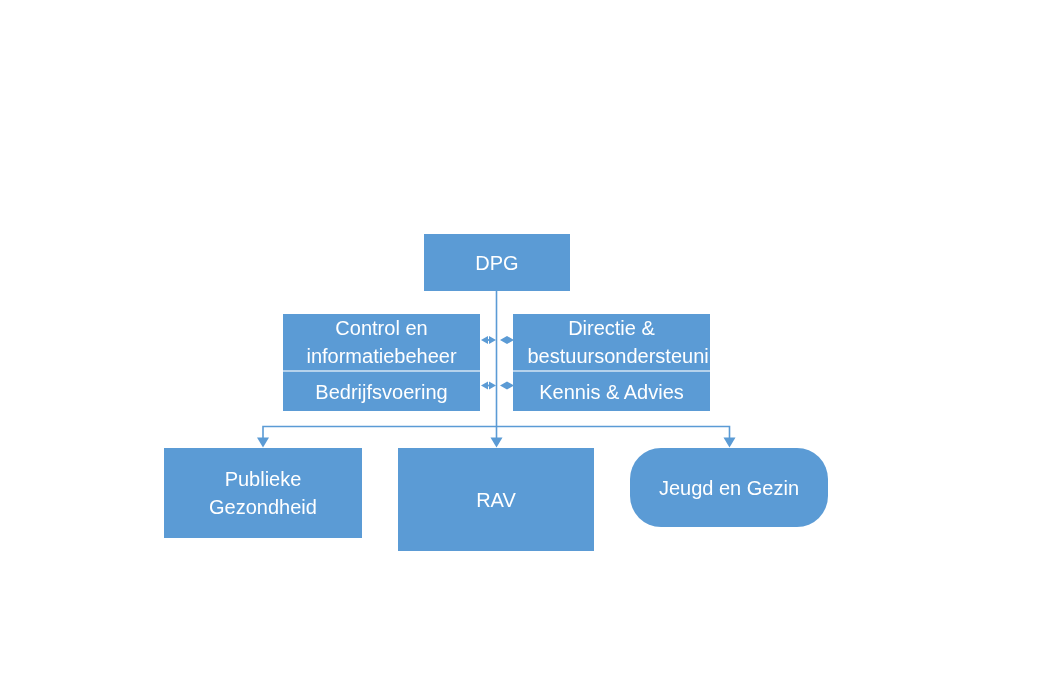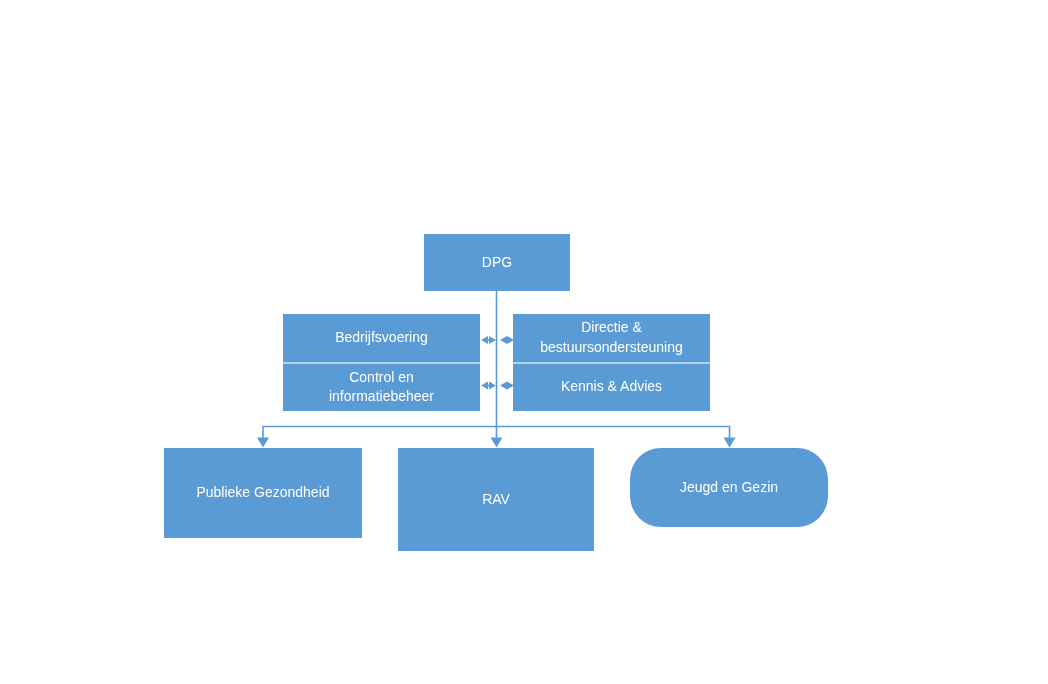--- a/index.html
+++ b/index.html
@@ -24,21 +24,21 @@
     pointer-events: none;
   }
   .node {
     position: absolute;
     background: #5b9bd5;
     color: #ffffff;
     display: flex;
     align-items: center;
     justify-content: center;
     text-align: center;
-    font-size: 14px;
+    font-size: 20px;
     line-height: 1.4;
     box-sizing: border-box;
   }
   .node.stacked {
     flex-direction: column;
     align-items: stretch;
     justify-content: stretch;
     padding: 0;
   }
   .cell {
@@ -104,24 +104,24 @@
       <polygon points="514,385.5 507,381.4 507,389.6" stroke="none"></polygon>
     </g>
   </svg>
 
   <div class="node node-root">
     <span>DPG</span>
   </div>
 
   <div class="node stacked node-staff-left">
     <div class="cell">
-      <span>Bedrijfsvoering</span>
+      <span>Control en informatiebeheer</span>
     </div>
     <div class="cell">
-      <span>Control en informatiebeheer</span>
+      <span>Bedrijfsvoering</span>
     </div>
   </div>
 
   <div class="node stacked node-staff-right">
     <div class="cell">
       <span>Directie &amp; bestuursondersteuning</span>
     </div>
     <div class="cell">
       <span>Kennis &amp; Advies</span>
     </div>

